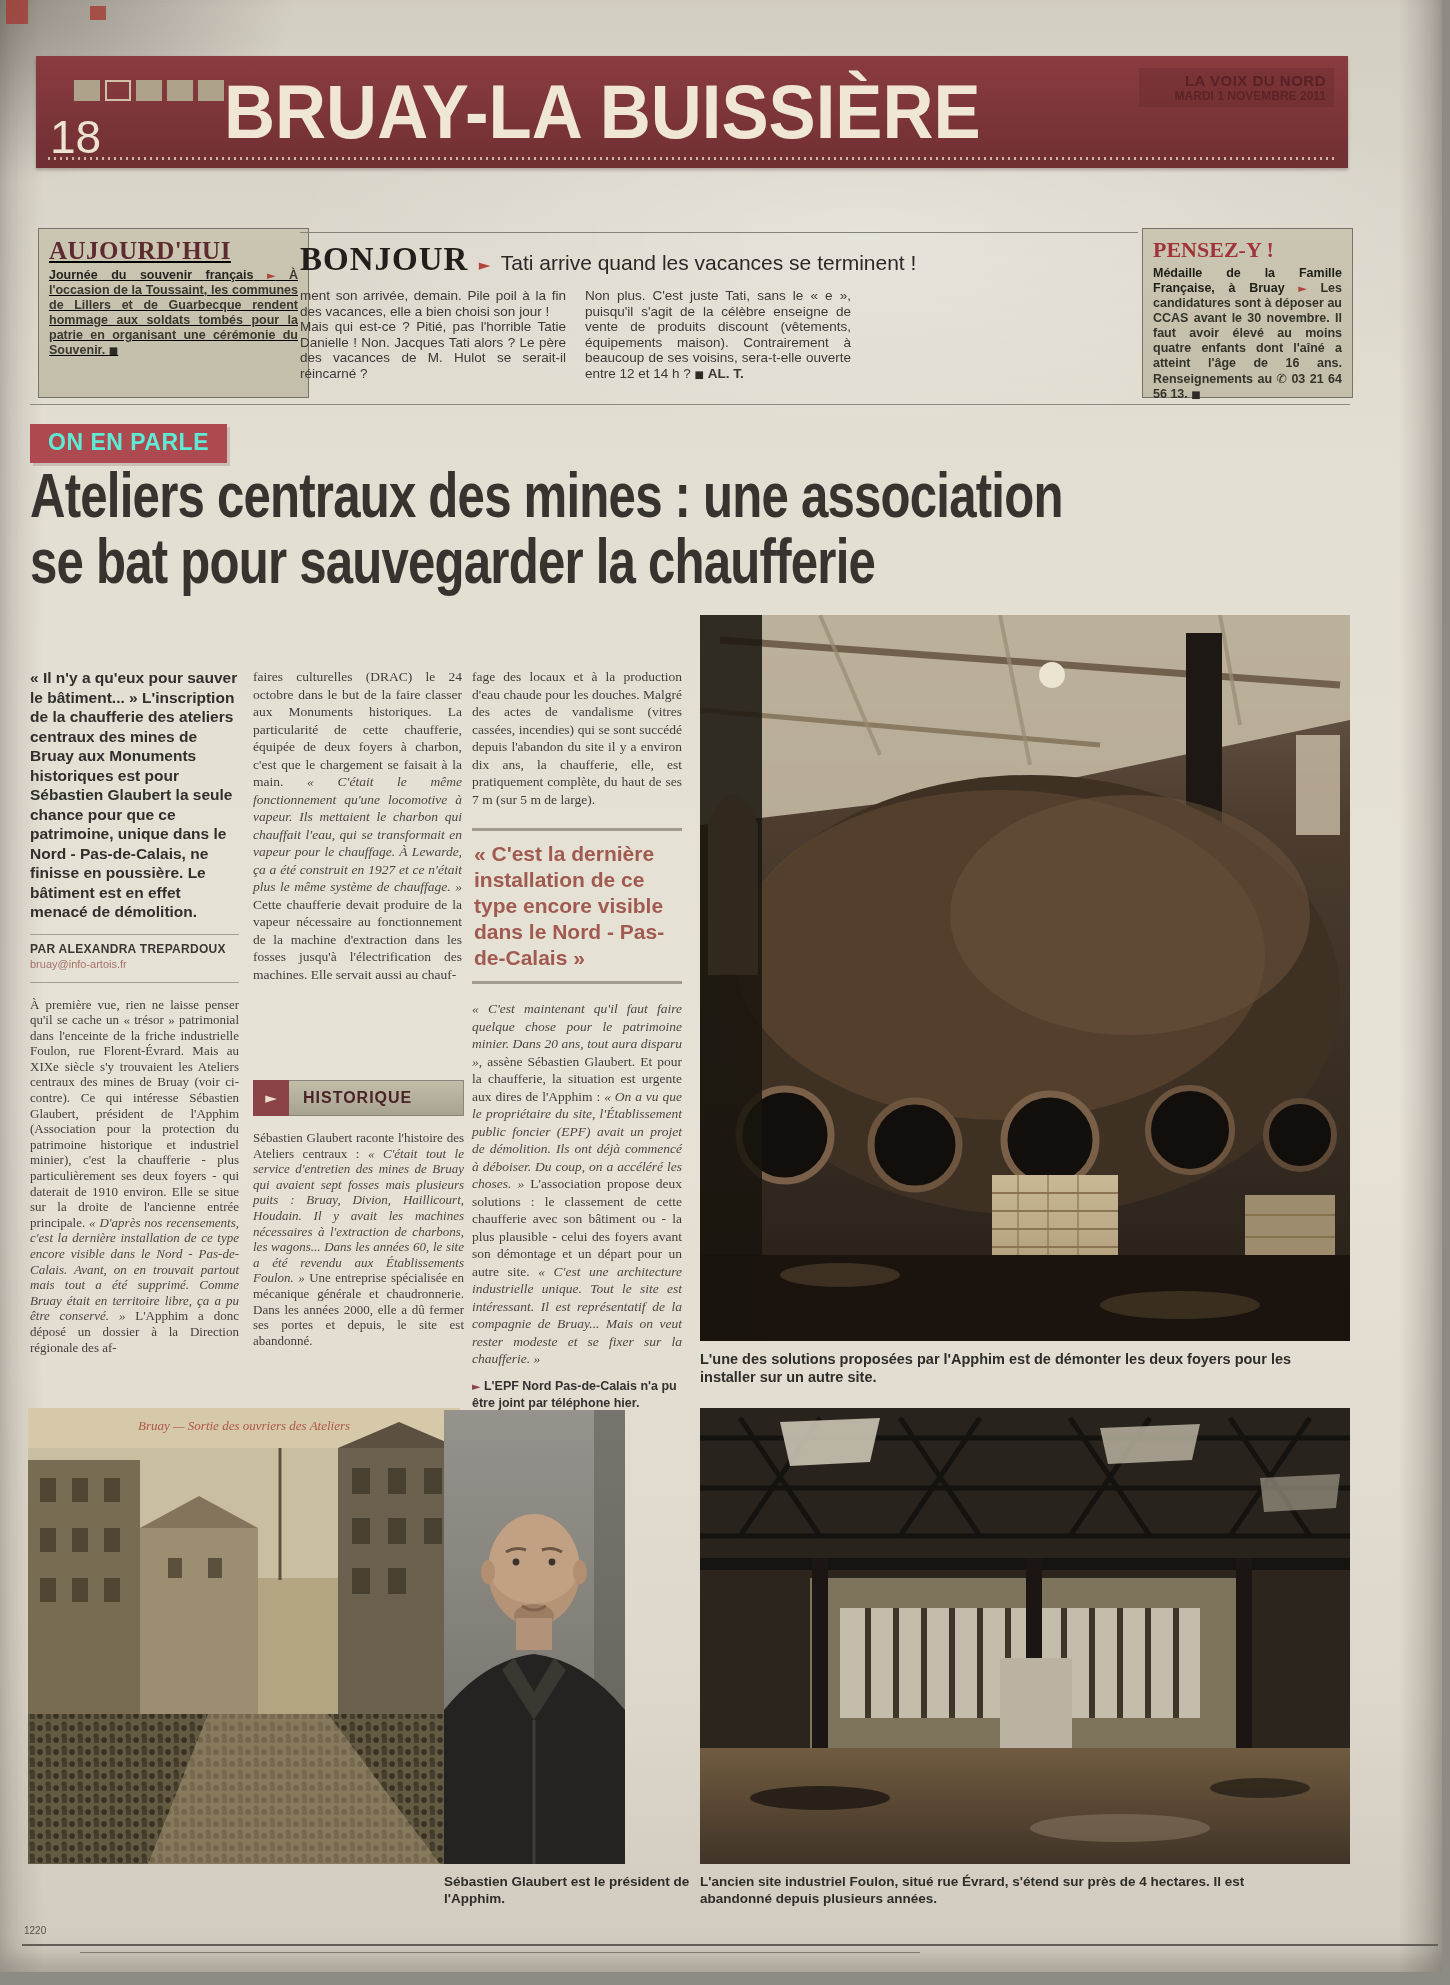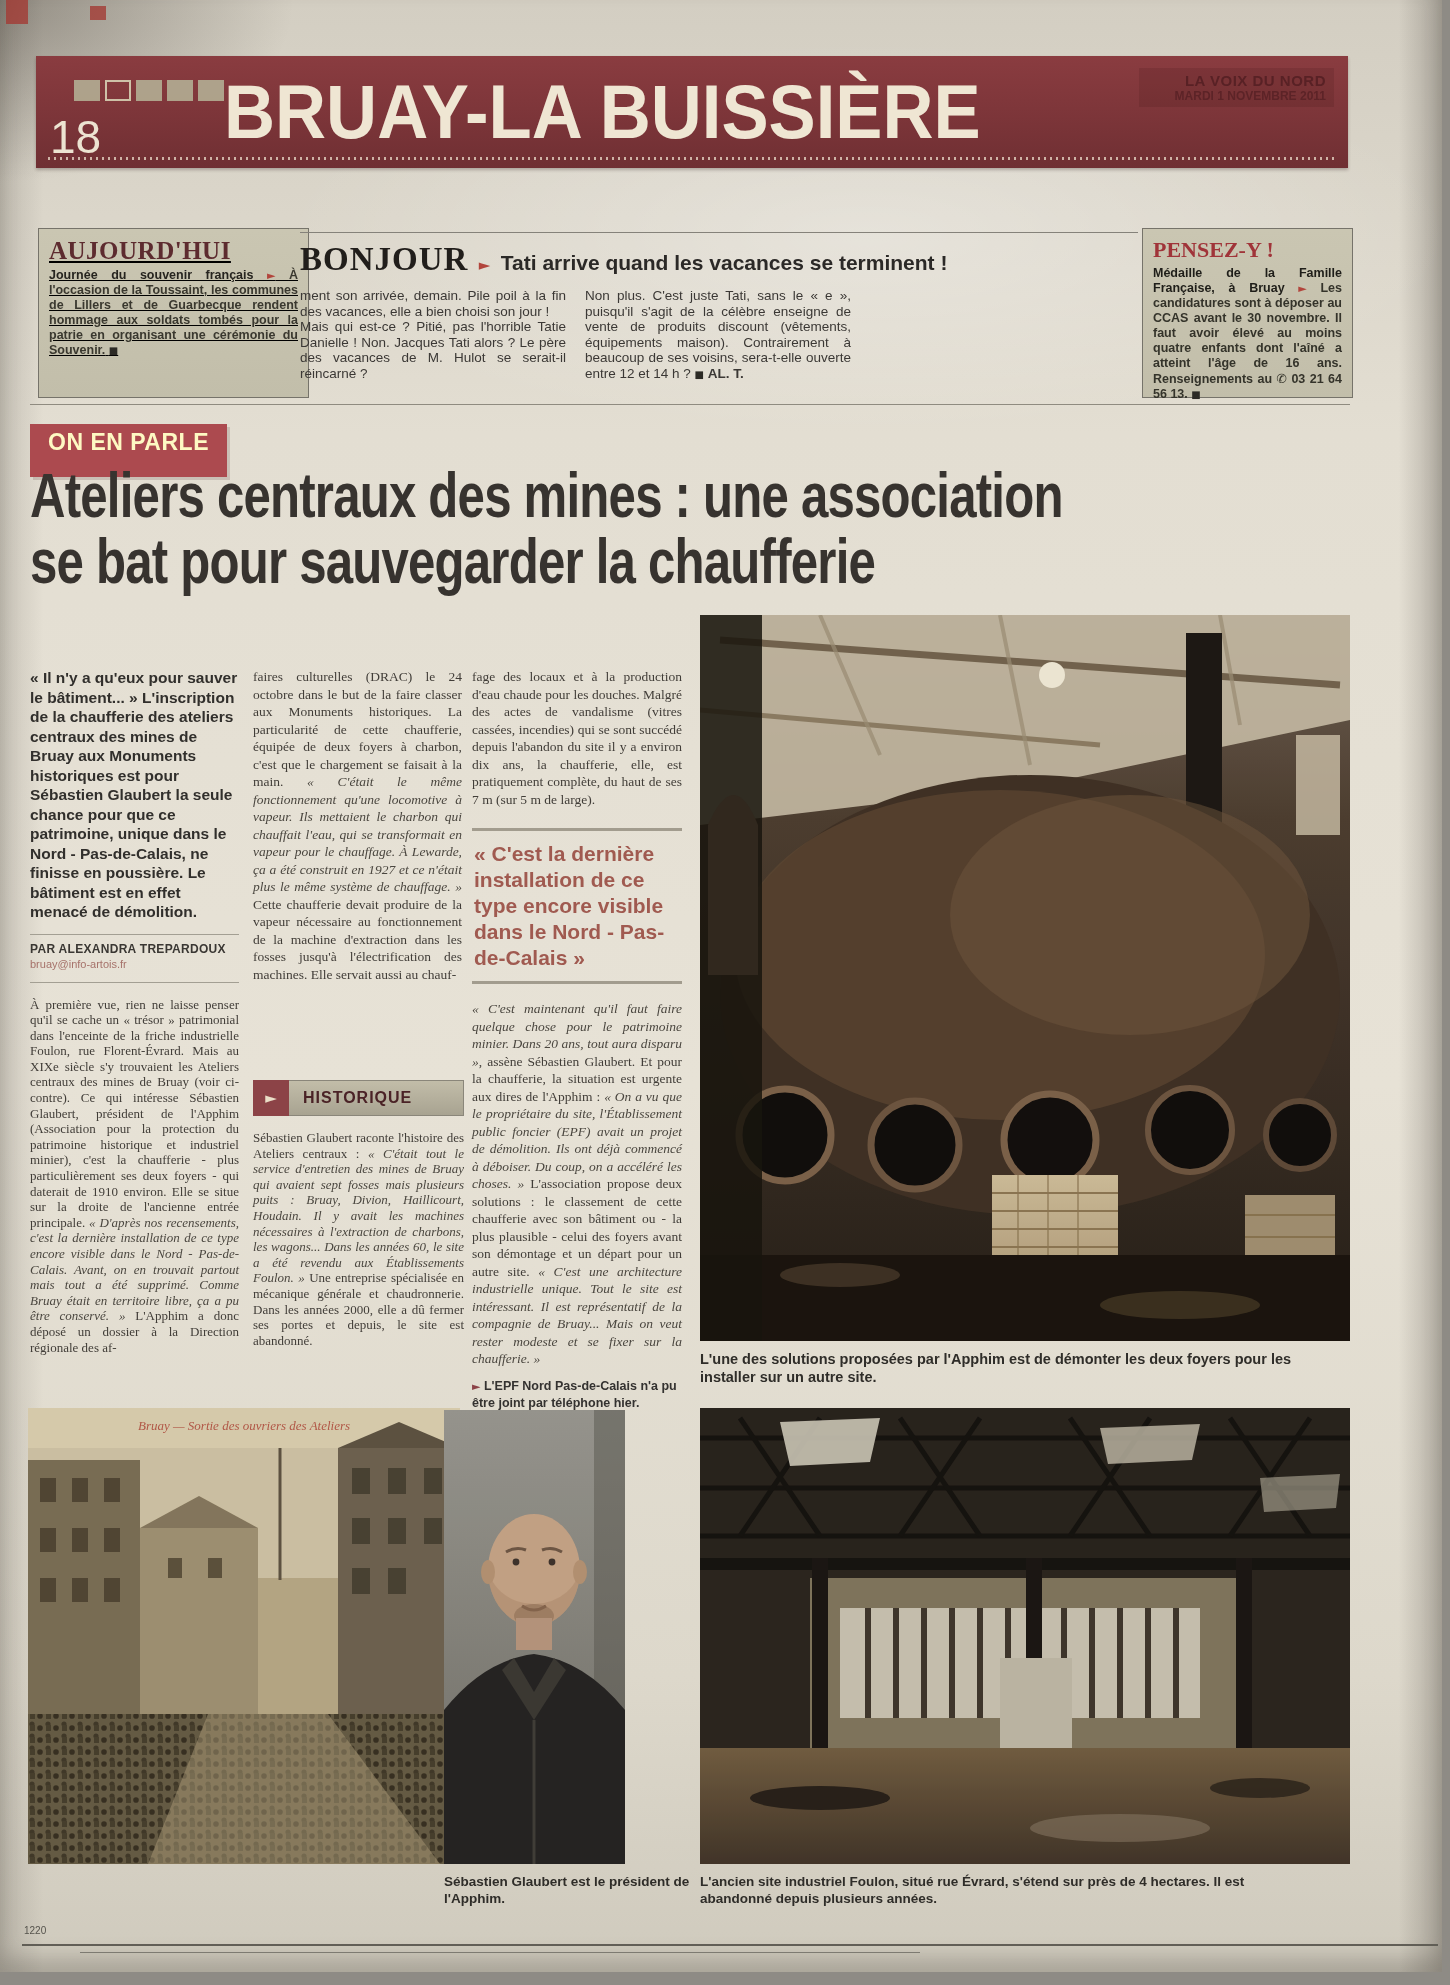--- a/index.html
+++ b/index.html
@@ -43,29 +43,29 @@
   .endmark{font-size:10px;color:#2c2a25;}
   .pensez-box{left:1142px;top:228px;width:211px;height:170px;}
   .pensez-title{font-size:22px;color:#a03439;}
   .pensez-body{color:#34332a;}
   .pensez-sig{color:#1f1e19;}
 
   .bonjour{position:absolute;left:300px;top:232px;width:838px;border-top:1px solid #85827a;padding-top:8px;}
   .bj-head{white-space:nowrap;}
   .bj-label{font-family:"Liberation Serif",serif;font-weight:bold;font-size:33px;color:#211e1b;letter-spacing:1px;}
   .bj-arrow{color:#b2453c;font-size:15px;margin:0 6px;}
-  .bj-title{font-weight:bold;font-size:21px;color:#2b2927;}
+  .bj-title{font-weight:normal;font-size:21px;color:#2b2927;}
   .bj-cols{display:flex;gap:19px;margin-top:10px;}
   .bj-col{width:266px;font-size:13.5px;line-height:15.5px;color:#3b3835;text-align:justify;}
   .bj-sig{font-weight:bold;}
   .strip-rule{position:absolute;left:30px;top:404px;width:1320px;height:1px;background:#8f8b80;}
 
   
-  .kicker{position:absolute;left:30px;top:424px;background:#ac4a4f;color:#fef9c3;font-weight:bold;
-    font-size:23px;padding:5px 18px 21px;letter-spacing:.5px;box-shadow:3px 3px 0 rgba(90,50,50,.18);}
+  .kicker{position:absolute;left:30px;top:424px;background:#ac4a4f;color:#5eead4;font-weight:bold;
+    font-size:23px;padding:5px 18px 7px;letter-spacing:.5px;box-shadow:3px 3px 0 rgba(90,50,50,.18);}
   .headline{position:absolute;left:30px;top:462px;margin:0;font-weight:bold;color:#37332f;}
   .hl-line{display:block;font-size:63px;line-height:66px;letter-spacing:-1px;white-space:nowrap;
     transform:scaleX(.78);transform-origin:0 50%;}
 
   
   .col{position:absolute;box-sizing:border-box;}
   .col1{left:30px;top:668px;width:209px;}
   .col2{left:253px;top:668px;width:209px;}
   .col3{left:472px;top:668px;width:210px;}
   .intro{margin:0;font-weight:bold;font-size:15.5px;line-height:19.5px;color:#312f2c;text-align:left;}

